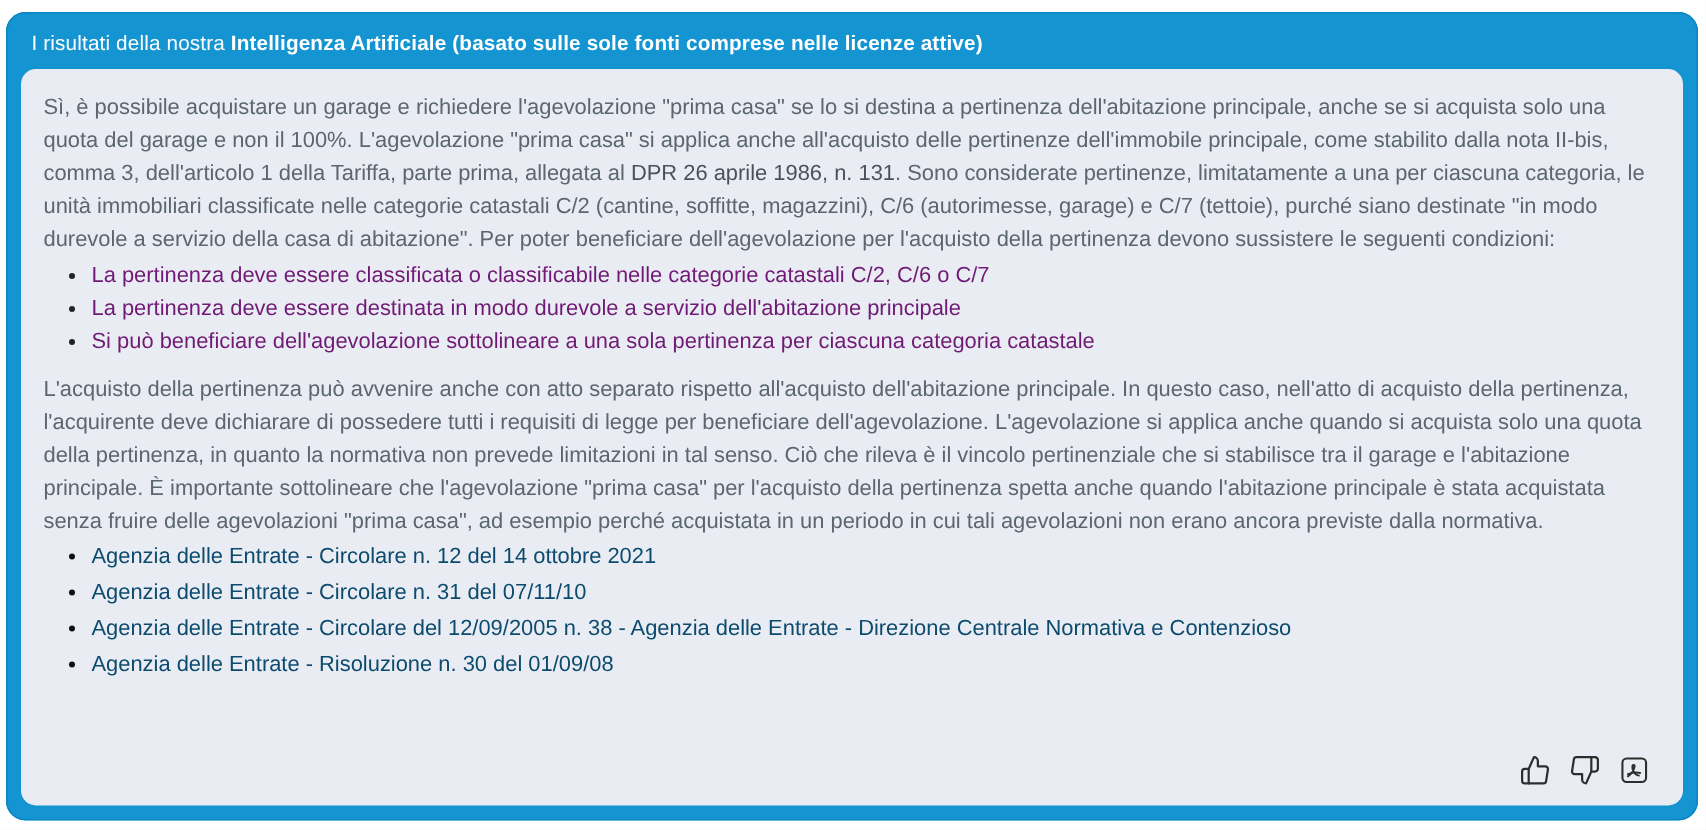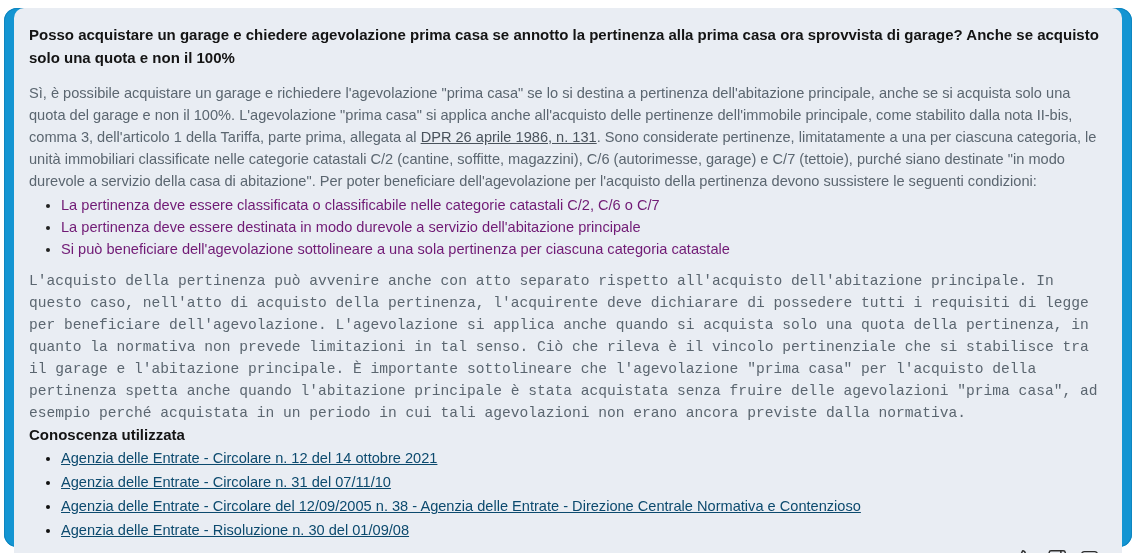--- a/index.html
+++ b/index.html
@@ -20,26 +20,26 @@
     flex:1; margin:0 10px 10px 10px; background:#e9edf3; border-radius:10px;
     padding:15px 15px 10px 15px; color:#5b6670; font-size:14.6px;
     line-height:22px; display:flex; flex-direction:column;
   }
   .question {
     font-weight:bold; color:#141414; font-size:15px; line-height:23px;
     margin-bottom:13px;
   }
   .para { margin-bottom:0; }
   a.inline-link, a.source-link {
-    color:#49525b; text-decoration:underline; cursor:pointer;
+    color:#49525b; cursor:pointer;
   }
   ul.conds { list-style:disc; margin:2px 0 0 0; padding-left:32px; }
   ul.conds li { color:#701a75; }
   ul.conds li::marker { color:#222; }
-  .para2 { margin-top:10px;font-family:Liberation Mono, monospace; }
+  .para2 { margin-top:10px; }
   .knowledge-title { font-weight:bold; color:#141414; font-size:15px; }
   ul.sources { list-style:disc; margin:1px 0 0 0; padding-left:32px; }
   ul.sources li { margin-bottom:2px; }
   ul.sources li::marker { color:#111; }
   ul.sources a.source-link { color:#0c4a6e; }
   .actions {
     margin-top:auto; display:flex; justify-content:flex-end;
     align-items:center; gap:9px; padding:4px 6px 2px 0;
   }
   .icon-btn {
@@ -47,38 +47,39 @@
     display:inline-flex; align-items:center; justify-content:center;
     width:24px; height:24px;
   }
   .icon-btn svg { display:block; }
 </style>
 </head>
 <body>
 
 <div class="ai-card">
 
+  <div class="ai-card-header">
+    <span>I risultati della nostra </span><span class="bold">Intelligenza Artificiale (basato sulle sole fonti comprese nelle licenze attive)</span>
+  </div>
 
   <div class="ai-card-body">
 
-    <div class="question">Posso acquistare un garage e chiedere agevolazione prima casa se annotto la pertinenza alla prima casa ora sprovvista di garage? Anche se acquisto solo una quota e non il 100%</div>
 
     <div class="para">
       <span>Sì, è possibile acquistare un garage e richiedere l'agevolazione "prima casa" se lo si destina a pertinenza dell'abitazione principale, anche se si acquista solo una quota del garage e non il 100%. L'agevolazione "prima casa" si applica anche all'acquisto delle pertinenze dell'immobile principale, come stabilito dalla nota II-bis, comma 3, dell'articolo 1 della Tariffa, parte prima, allegata al </span><a class="inline-link">DPR 26 aprile 1986, n. 131</a><span>. Sono considerate pertinenze, limitatamente a una per ciascuna categoria, le unità immobiliari classificate nelle categorie catastali C/2 (cantine, soffitte, magazzini), C/6 (autorimesse, garage) e C/7 (tettoie), purché siano destinate "in modo durevole a servizio della casa di abitazione". Per poter beneficiare dell'agevolazione per l'acquisto della pertinenza devono sussistere le seguenti condizioni:</span>
     </div>
 
     <ul class="conds">
       <li>La pertinenza deve essere classificata o classificabile nelle categorie catastali C/2, C/6 o C/7</li>
       <li>La pertinenza deve essere destinata in modo durevole a servizio dell'abitazione principale</li>
       <li>Si può beneficiare dell'agevolazione sottolineare a una sola pertinenza per ciascuna categoria catastale</li>
     </ul>
 
     <div class="para para2">L'acquisto della pertinenza può avvenire anche con atto separato rispetto all'acquisto dell'abitazione principale. In questo caso, nell'atto di acquisto della pertinenza, l'acquirente deve dichiarare di possedere tutti i requisiti di legge per beneficiare dell'agevolazione. L'agevolazione si applica anche quando si acquista solo una quota della pertinenza, in quanto la normativa non prevede limitazioni in tal senso. Ciò che rileva è il vincolo pertinenziale che si stabilisce tra il garage e l'abitazione principale. È importante sottolineare che l'agevolazione "prima casa" per l'acquisto della pertinenza spetta anche quando l'abitazione principale è stata acquistata senza fruire delle agevolazioni "prima casa", ad esempio perché acquistata in un periodo in cui tali agevolazioni non erano ancora previste dalla normativa.</div>
 
-    <div class="knowledge-title">Conoscenza utilizzata</div>
 
     <ul class="sources">
       <li><a class="source-link">Agenzia delle Entrate - Circolare n. 12 del 14 ottobre 2021</a></li>
       <li><a class="source-link">Agenzia delle Entrate - Circolare n. 31 del 07/11/10</a></li>
       <li><a class="source-link">Agenzia delle Entrate - Circolare del 12/09/2005 n. 38 - Agenzia delle Entrate - Direzione Centrale Normativa e Contenzioso</a></li>
       <li><a class="source-link">Agenzia delle Entrate - Risoluzione n. 30 del 01/09/08</a></li>
     </ul>
 
     <div class="actions">
       <button class="icon-btn" title="">

